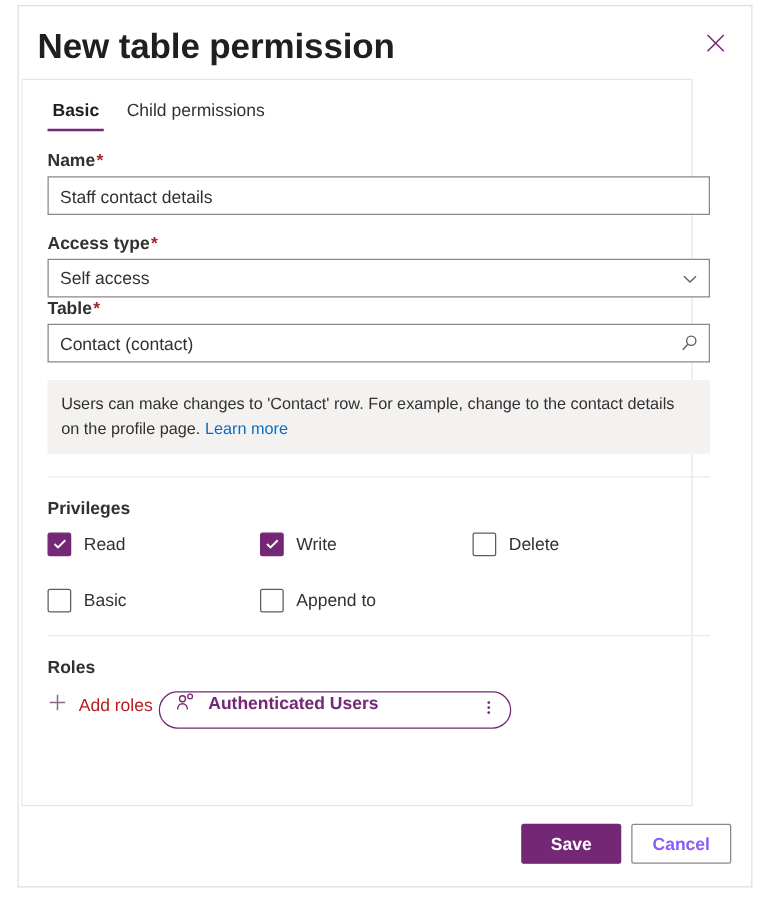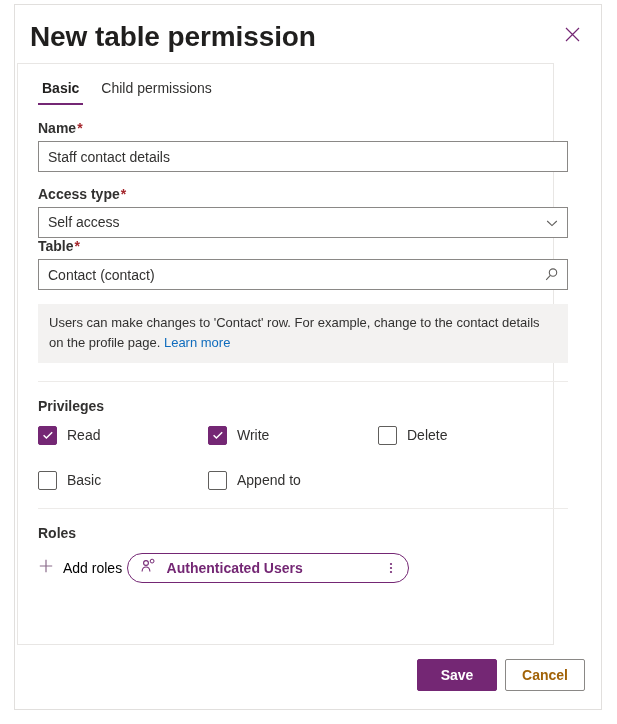--- a/index.html
+++ b/index.html
@@ -218,26 +218,25 @@
   
   .add-roles {
     display: inline-flex;
     align-items: center;
     gap: 9px;
     cursor: pointer;
     margin-bottom: 13px;
   }
   .add-roles .txt {
     font-size: 14px;
-    color: #000000;
+    color: #b91c1c;
   }
 
   .role-chip {
     display: inline-flex;
-    align-items: center;
     height: 30px;
     width: 282px;
     box-sizing: border-box;
     border: 1px solid #742774;
     border-radius: 15px;
     padding: 0 6px 0 12px;
     cursor: pointer;
   }
   .role-chip .chip-label {
     font-size: 14px;
@@ -282,21 +281,21 @@
     padding: 0 16px;
     box-sizing: border-box;
   }
   .btn-primary {
     background: #742774;
     color: #ffffff;
     border: 1px solid #742774;
   }
   .btn-secondary {
     background: #ffffff;
-    color: #a16207;
+    color: #8b5cf6;
     border: 1px solid #8a8886;
   }
 </style>
 </head>
 <body>
 
 <div class="panel">
 
   <div class="panel-header">
     <div class="panel-title">New table permission</div>

